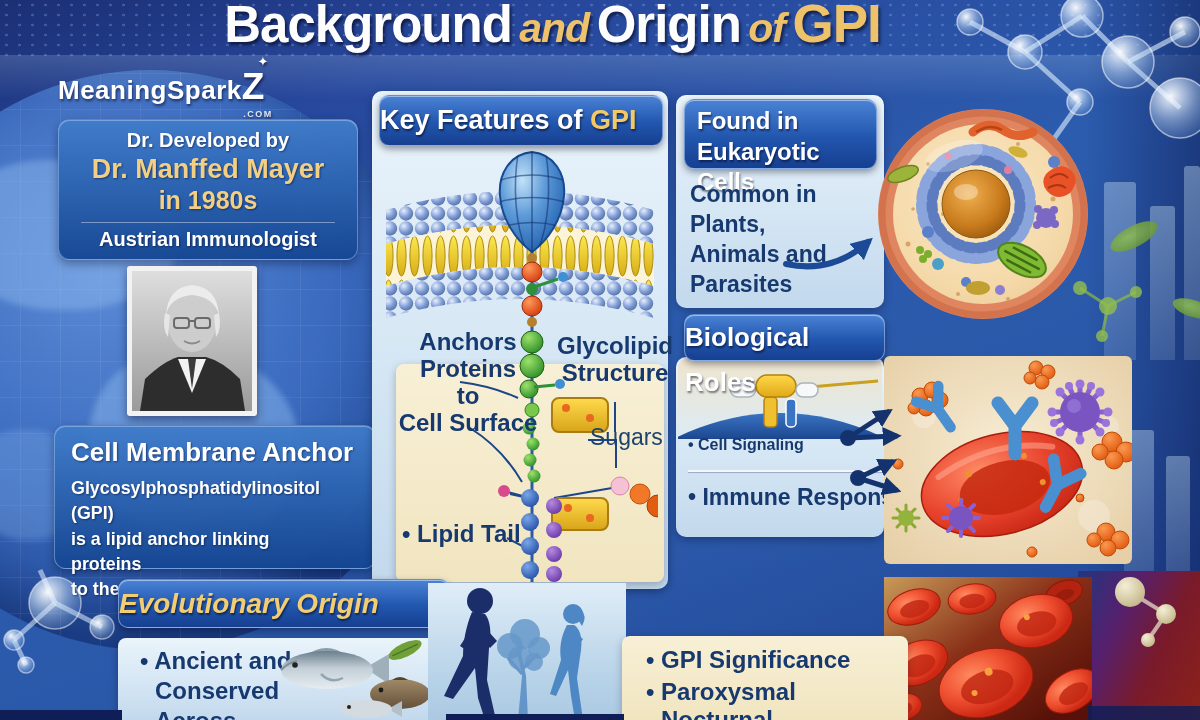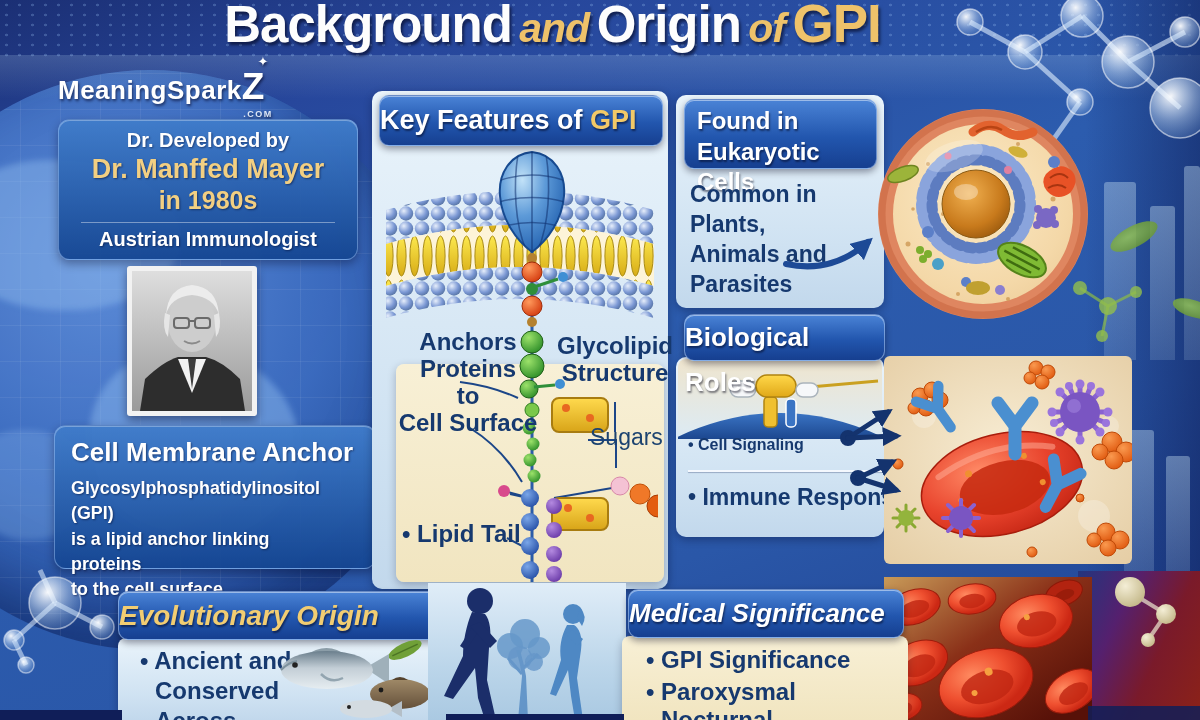--- a/index.html
+++ b/index.html
@@ -628,21 +628,21 @@
       <circle cx="16" cy="46" r="5.5"></circle>
       <line x1="16" y1="46" x2="56" y2="20" marker-end="url(#ah)"></line>
       <line x1="16" y1="46" x2="64" y2="44" marker-end="url(#ah)"></line>
       <circle cx="26" cy="86" r="5.5"></circle>
       <line x1="26" y1="86" x2="60" y2="70" marker-end="url(#ah)"></line>
       <line x1="26" y1="86" x2="64" y2="98" marker-end="url(#ah)"></line>
     </g>
   </svg>
 
   <div class="abs lightpanel" style="left:118px;top:638px;width:330px;height:82px;border-radius:8px 8px 0 0;"></div>
-  <div class="abs banner" style="left:118px;top:591px;width:330px;height:47px;line-height:47px;font-size:28px;font-style:italic;color:#f2cd72;">Evolutionary Origin</div>
+  <div class="abs banner" style="left:118px;top:579px;width:330px;height:47px;line-height:47px;font-size:28px;font-style:italic;color:#f2cd72;">Evolutionary Origin</div>
   <div class="abs navy pl hang" style="left:140px;top:646px;width:170px;font-size:24px;line-height:1.25;">• Ancient and
 Conserved
 Across Species</div>
 
   <svg class="abs" style="left:262px;top:638px;" width="186" height="82" viewBox="0 0 186 82">
     <defs>
       <linearGradient id="gFishS" x1="0" y1="0" x2="0" y2="1">
         <stop offset="0%" stop-color="#6a7e8c"></stop>
           <stop offset="45%" stop-color="#c3ced6"></stop>
           <stop offset="100%" stop-color="#e6edf1"></stop>
@@ -751,21 +751,20 @@
           <ellipse cy="3" rx="16" ry="9" fill="#bf2512" opacity=".8"></ellipse>
         </g>
       <g transform="translate(16,130) rotate(-10)">
           <ellipse rx="22" ry="14" fill="url(#gRbcB)" stroke="#9c1c0c"></ellipse>
           <ellipse cy="2" rx="12" ry="7" fill="#bf2512" opacity=".8"></ellipse>
         </g>
     </g>
   </svg>
 
   <div class="abs creampanel" style="left:622px;top:636px;width:286px;height:84px;border-radius:8px 8px 0 0;"></div>
-  <div class="abs banner" style="left:628px;top:589px;width:274px;height:47px;line-height:47px;font-size:26px;font-style:italic;">Medical Significance</div>
   <div class="abs navy" style="left:646px;top:646px;font-size:24px;">• GPI Significance</div>
   <div class="abs navy pl hang" style="left:646px;top:678px;width:250px;font-size:24px;line-height:1.18;">• Paroxysmal Nocturnal
 Hemogibbinuria</div>
 
   <div class="abs bbar" style="left:0;top:710px;width:122px;height:10px;"></div>
   <div class="abs bbar" style="left:446px;top:714px;width:178px;height:6px;"></div>
   <div class="abs bbar" style="left:1088px;top:706px;width:112px;height:14px;opacity:.85;"></div>
 
 </div>
 

